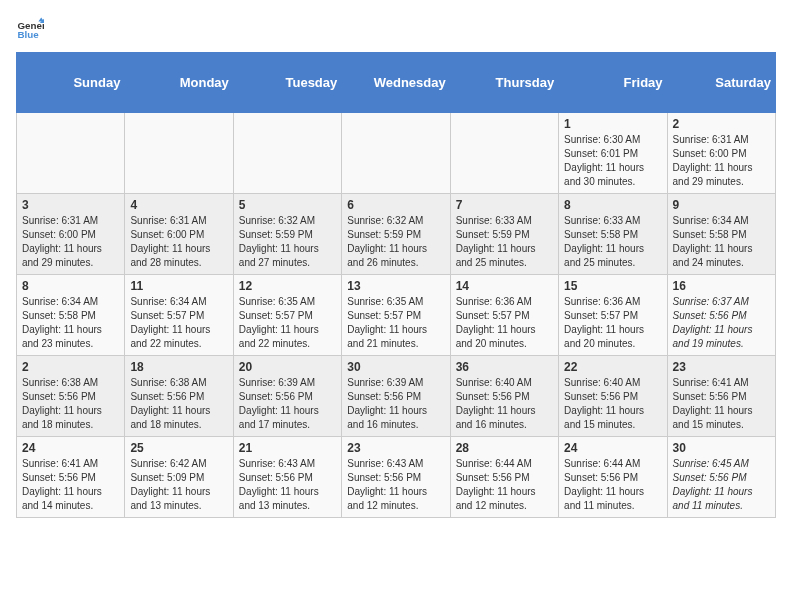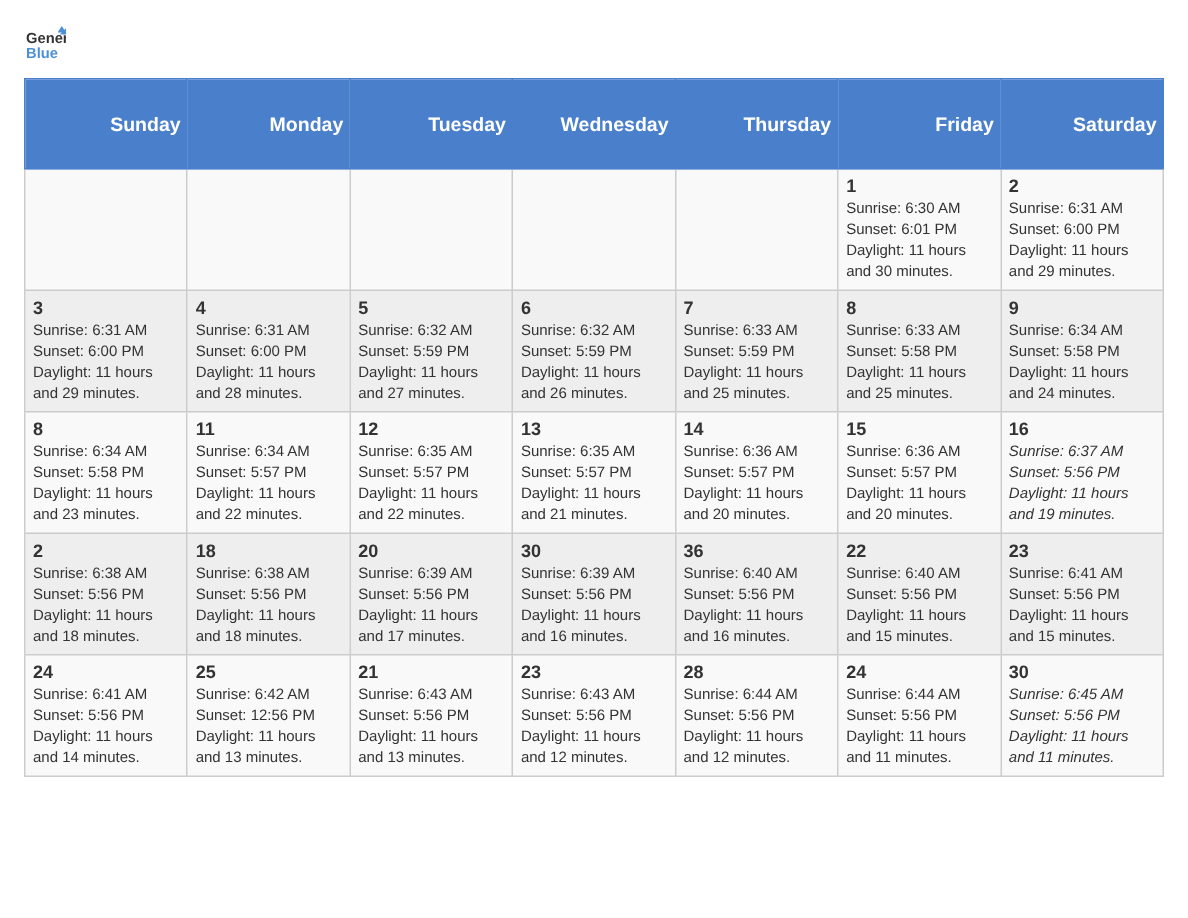--- a/index.html
+++ b/index.html
@@ -266,21 +266,21 @@
       <tr>
         <td>
           <span class="day-num">24</span>
           <div class="day-info" style="white-space: pre-line;">Sunrise: 6:41 AM
 Sunset: 5:56 PM
 Daylight: 11 hours and 14 minutes.</div>
         </td>
         <td>
           <span class="day-num">25</span>
           <div class="day-info" style="white-space: pre-line;">Sunrise: 6:42 AM
-Sunset: 12:56 PM
+Sunset: 5:09 PM
 Daylight: 11 hours and 13 minutes.</div>
         </td>
         <td>
           <span class="day-num">21</span>
           <div class="day-info" style="white-space: pre-line;">Sunrise: 6:43 AM
 Sunset: 5:56 PM
 Daylight: 11 hours and 13 minutes.</div>
         </td>
         <td>
           <span class="day-num">23</span>

